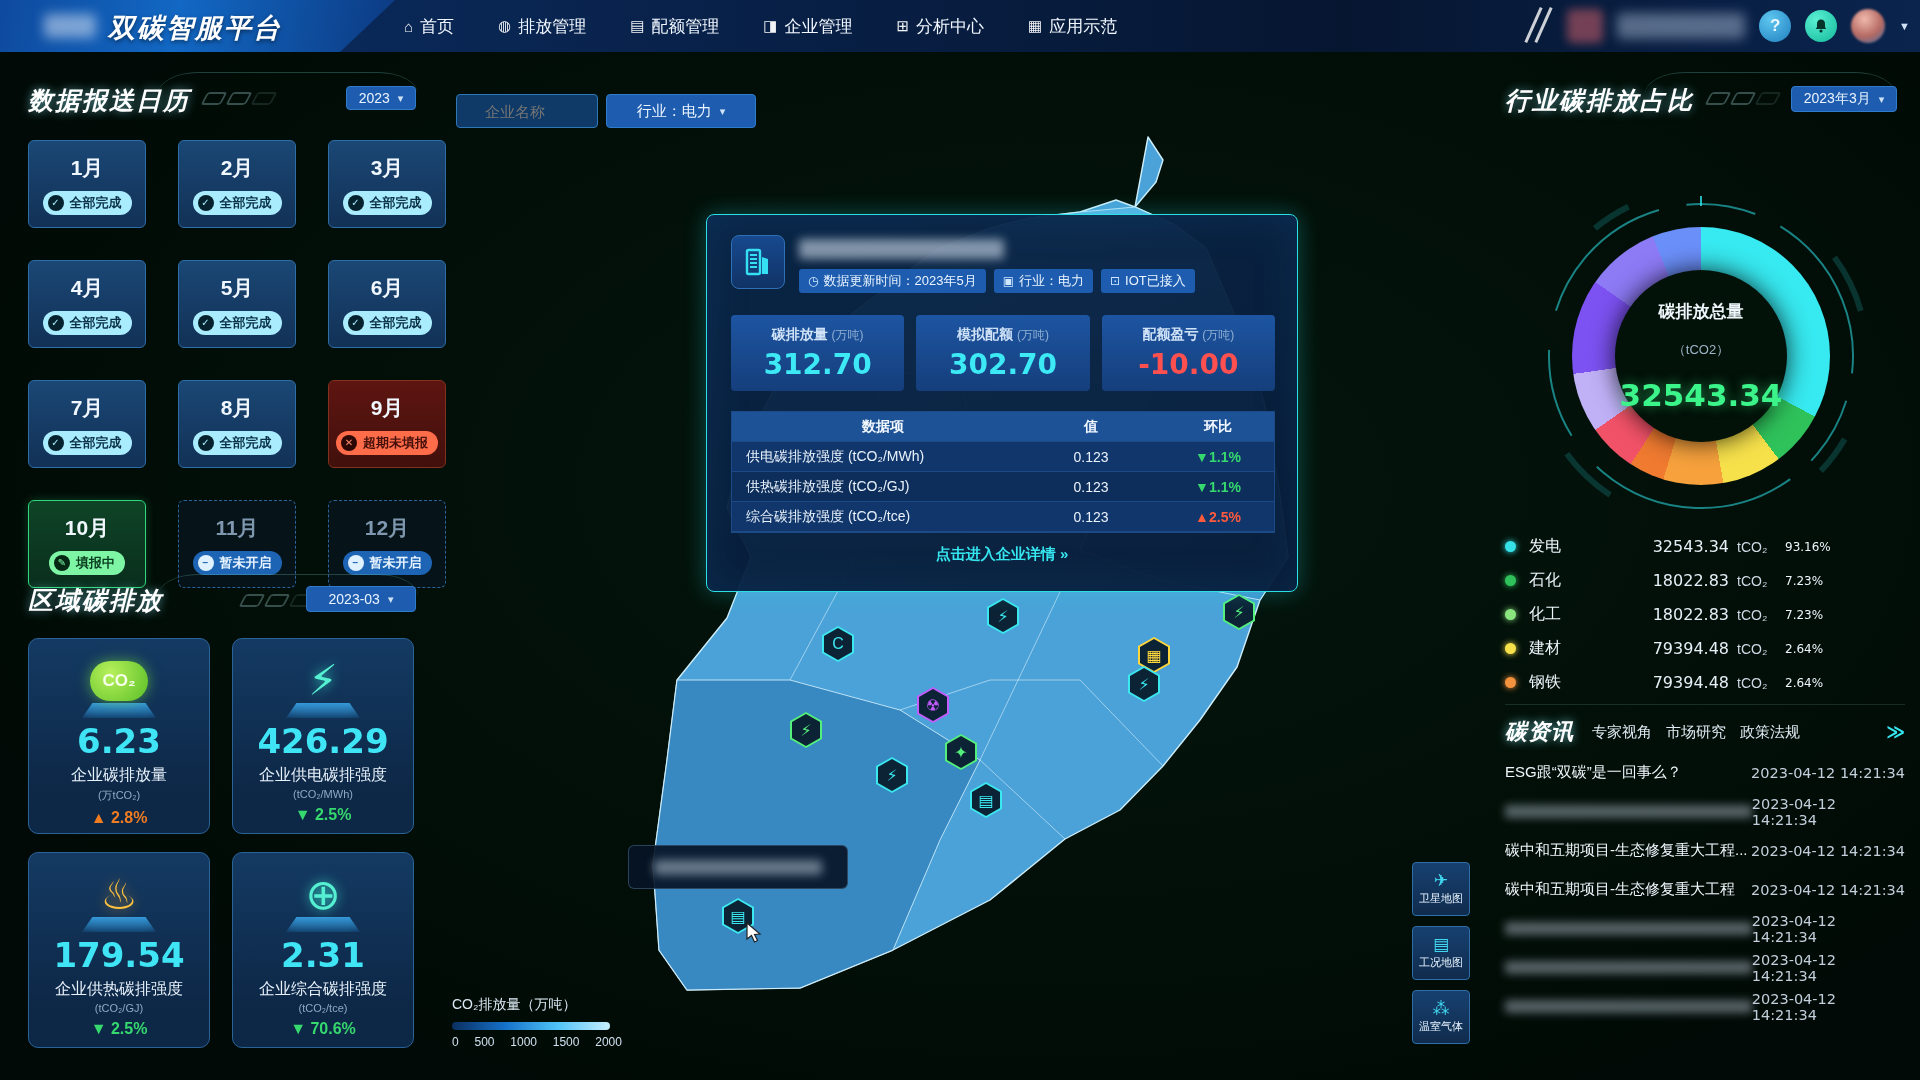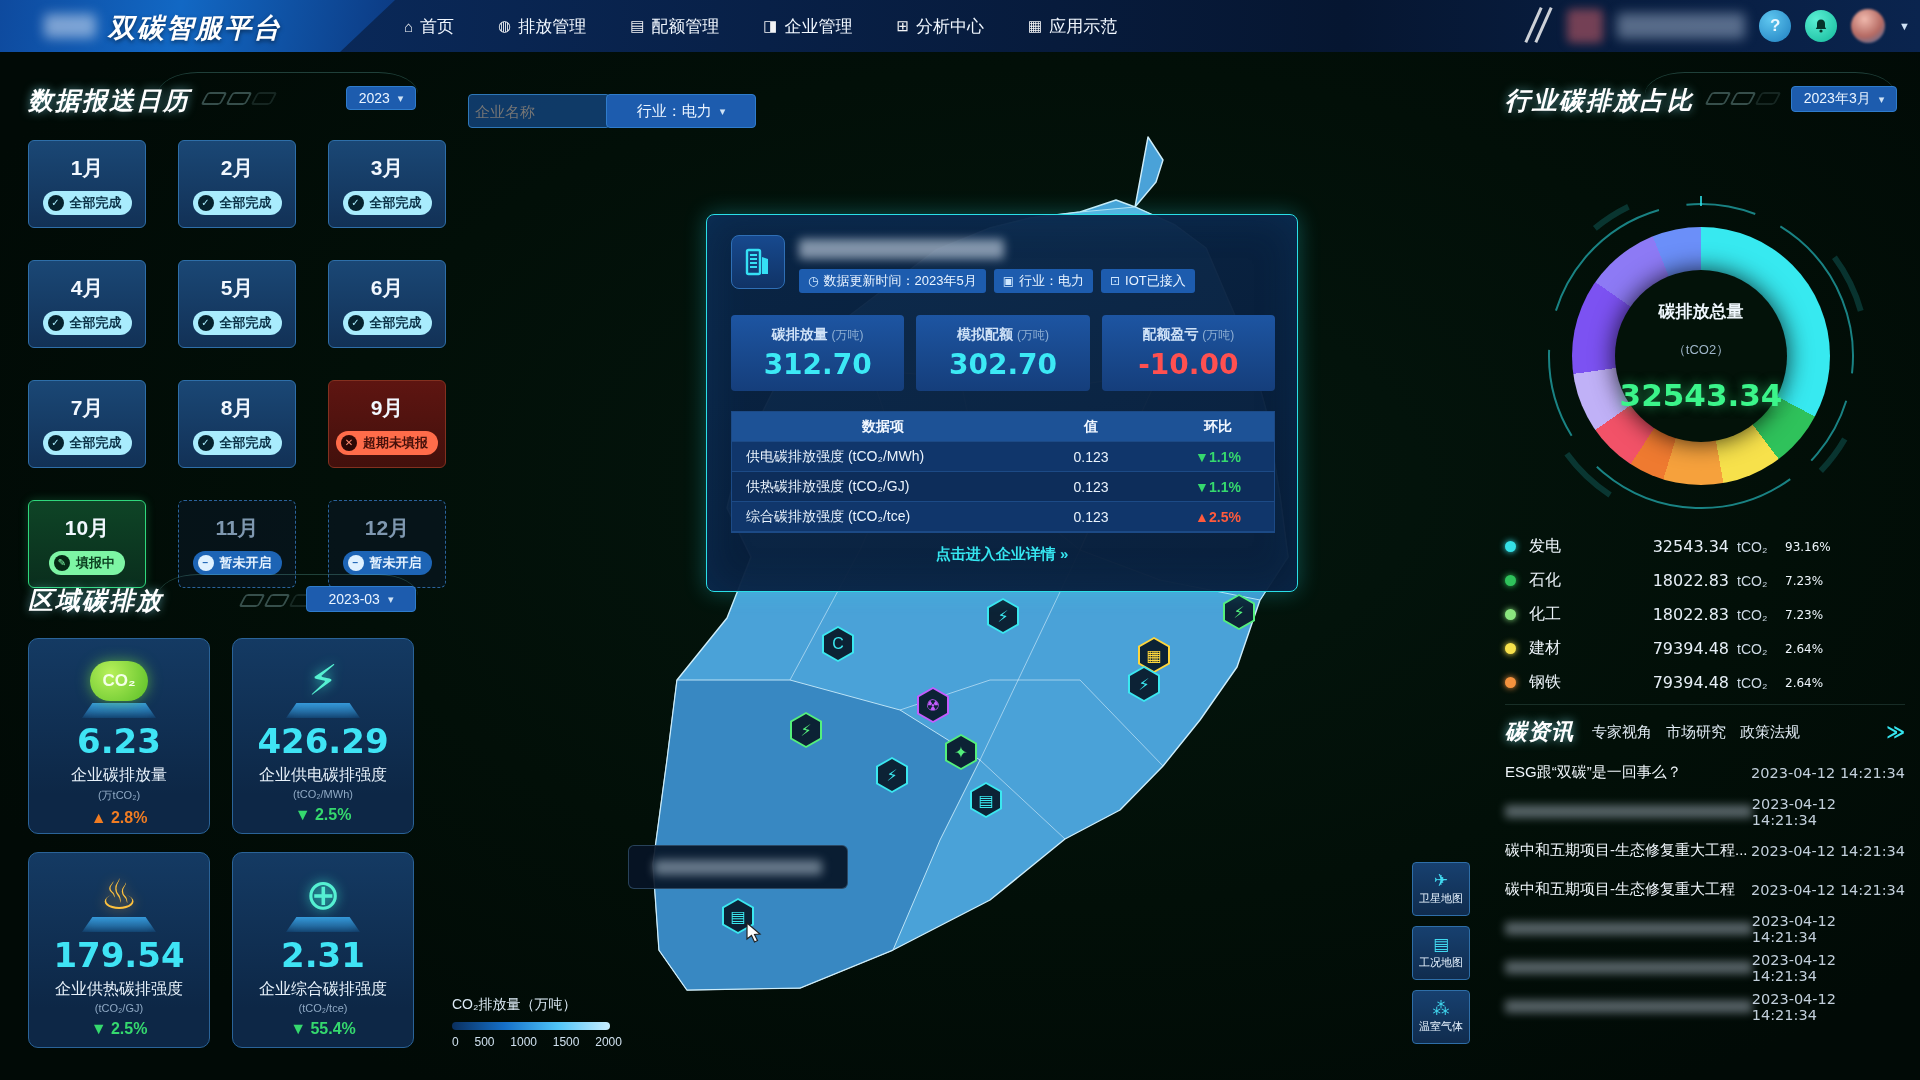--- a/index.html
+++ b/index.html
@@ -89,23 +89,23 @@
   .cyan-g { color:#55f0d2; text-shadow:0 0 12px rgba(60,240,210,.8); }
   .heat-g { color:#ffc23e; text-shadow:0 0 12px rgba(255,170,40,.8); }
   .rvalue { margin-top:14px; font-size:34px; font-weight:800; color:#3fe4f5; font-family:"DejaVu Sans",sans-serif; }
   .rlabel { margin-top:4px; font-size:16px; color:#e8f2fb; }
   .runit { margin-top:2px; font-size:11px; color:#8fa9c4; }
   .rdelta { margin-top:6px; font-size:16px; font-weight:700; }
   .rdelta.up { color:#f07c22; }
   .rdelta.down { color:#35d96e; }
 
   
-  .company-input { position:absolute; left:468px; top:94px; width:142px; height:34px;
+  .company-input { position:absolute; left:456px; top:94px; width:142px; height:34px;
     background:rgba(18,66,120,.85); border:1px solid #2e77b8; border-radius:4px; color:#cfe6ff;
-    font-size:15px; padding:0 6px; font-family:inherit; }
+    font-size:15px; padding:0 28px; font-family:inherit; }
   .industry-select { position:absolute; left:606px; top:94px; width:150px; height:34px; font-size:15px; }
   .mapbox { position:absolute; left:560px; top:120px; width:820px; height:940px; }
   .map-svg { position:absolute; left:0; top:0; }
   .hex { position:absolute; width:32px; height:36px; display:flex; align-items:center; justify-content:center;
     clip-path:polygon(50% 0,100% 25%,100% 75%,50% 100%,0 75%,0 25%); cursor:pointer;
     background:#0a1e30; font-size:16px; }
   .hex::before { content:""; position:absolute; inset:2px; clip-path:polygon(50% 0,100% 25%,100% 75%,50% 100%,0 75%,0 25%);
     background:#0c2235; z-index:0; }
   .hex span { position:relative; z-index:1; }
   .hex.c { background:#3be8f0; } .hex.c span{ color:#3be8f0; }
@@ -506,21 +506,21 @@
         <div class="rdelta down">▼ 2.5%</div>
       </div>
       <div class="rcard">
         <div class="pedestal"></div>
         <div class="ricon">
             <span class="glyph-ico cyan-g">⊕</span>
           </div>
         <div class="rvalue">2.31</div>
         <div class="rlabel">企业综合碳排强度</div>
         <div class="runit">(tCO₂/tce)</div>
-        <div class="rdelta down">▼ 55.4%</div>
+        <div class="rdelta down">▼ 70.6%</div>
       </div>
     </div>
   </div>
 
   <div class="popup">
     <div class="pp-icon">
       <svg width="30" height="30" viewBox="0 0 30 30">
         <rect x="4" y="3" width="13" height="24" rx="1.5" fill="none" stroke="#35e0f5" stroke-width="2.4"></rect>
         <rect x="7" y="7" width="7" height="2" fill="#35e0f5"></rect>
           <rect x="7" y="11" width="7" height="2" fill="#35e0f5"></rect>

